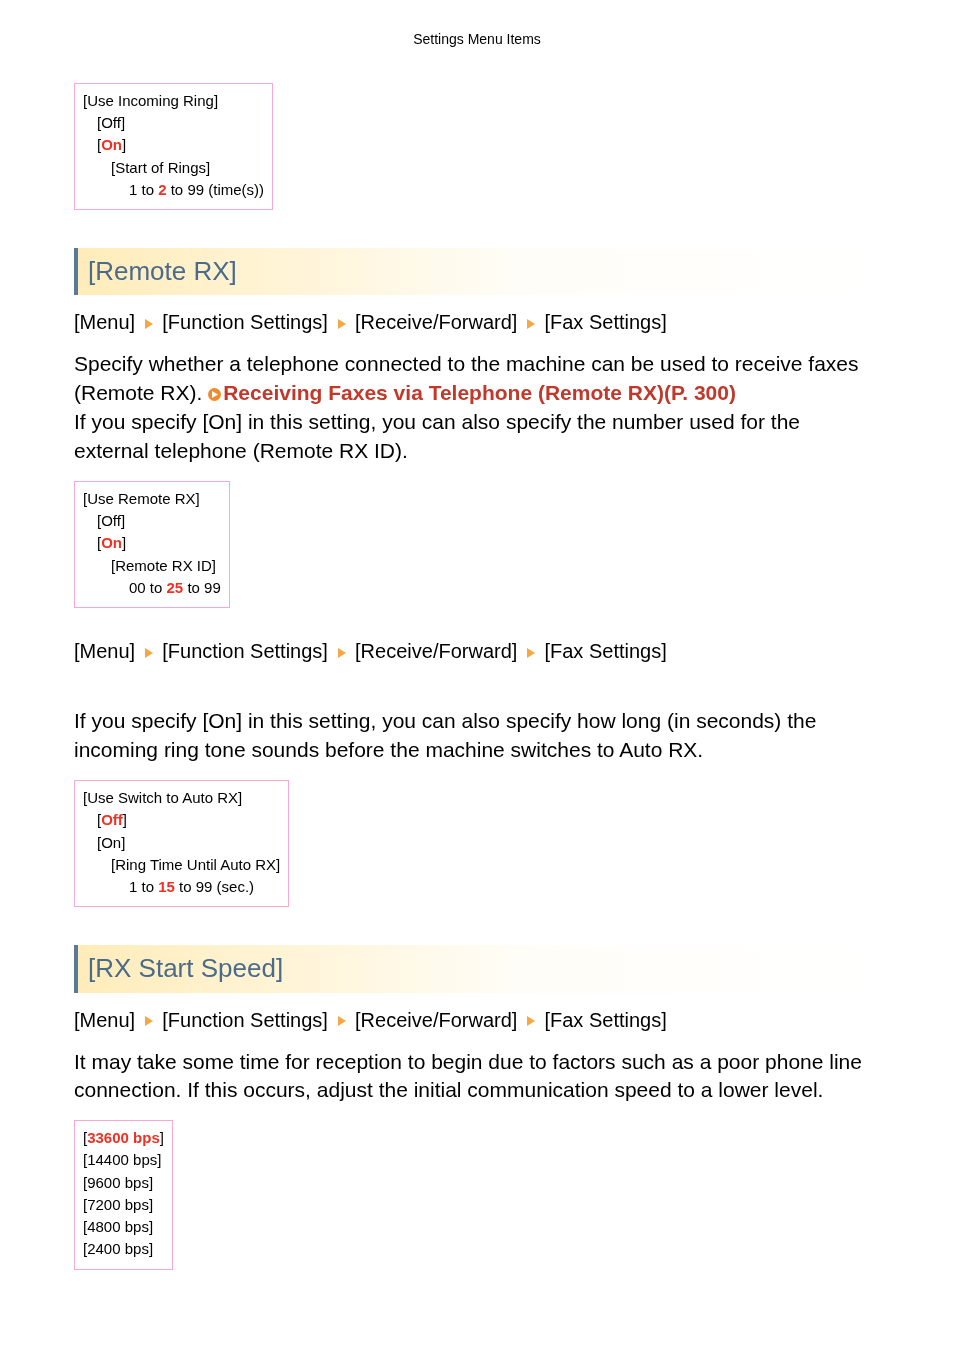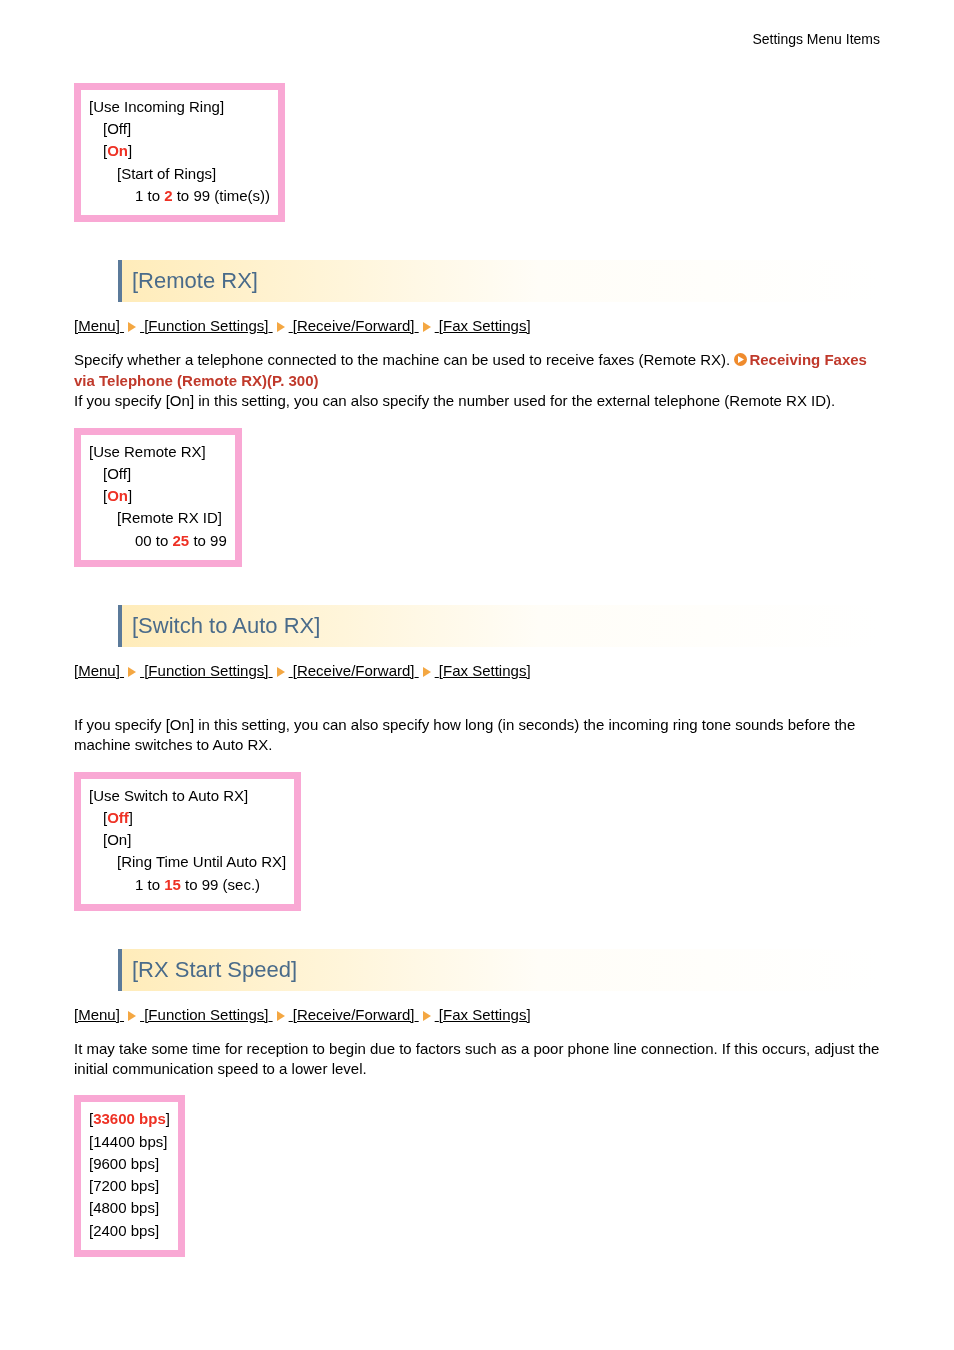--- a/index.html
+++ b/index.html
@@ -9,66 +9,64 @@
     background: #ffffff;
     font-family: "Segoe UI", "Helvetica Neue", Arial, sans-serif;
     font-size: 15px;
     color: #000000;
     line-height: 1.35;
   }
   .page {
     padding: 30px 74px 60px 74px;
   }
   .header-text {
-    text-align: right;
+    text-align: center;
     font-size: 14px;
     margin-bottom: 30px;
   }
   .note {
     font-size: 15px;
     margin-bottom: 16px;
   }
   .setting-box {
-    border: 7px solid #f9a8d4;
+    border: 1px solid #f9a8d4;
     display: inline-block;
     padding: 6px 8px 8px 8px;
     margin-top: 4px;
     margin-bottom: 30px;
   }
   .setting-box div {
     padding: 1px 0;
   }
   .indent1 { padding-left: 14px !important; }
   .indent2 { padding-left: 28px !important; }
   .indent3 { padding-left: 46px !important; }
   .def-on, .def-red { color: #ee3124; font-weight: bold; }
   .section-heading {
     background: linear-gradient(to right, #ffecba 0%, #fffdf7 55%, #ffffff 100%);
     border-left: 4px solid #5b7a9a;
     padding: 6px 0 6px 10px;
-    font-size: 22px;
+    font-size: 26px;
     color: #4a6b8a;
     margin-top: 8px;
     margin-bottom: 14px;
-    margin-left: 44px;
   }
   .breadcrumb {
     margin-bottom: 14px;
-    font-size: 15px;
-    text-decoration: underline;
+    font-size: 20px;
   }
   .bc-sep {
     display: inline-block;
     vertical-align: middle;
     margin: 0 4px;
   }
   .bc-sep svg { display: block; }
   .para {
     margin-bottom: 12px;
-    font-size: 15px;
+    font-size: 21px;
   }
   .link-icon {
     display: inline-block;
     vertical-align: middle;
     margin-right: 2px;
   }
   .link-text {
     color: #c0392b;
     font-weight: bold;
   }
@@ -120,21 +118,20 @@
 
   <div class="setting-box">
     <div>[Use Remote RX]</div>
     <div class="indent1">[Off]</div>
     <div class="indent1"><span>[</span><span class="def-on">On</span><span>]</span></div>
     <div class="indent2">[Remote RX ID]</div>
     <div class="indent3"><span>00 to </span><span class="def-red">25</span><span> to 99</span></div>
   </div>
 
   
-  <div class="section-heading">[Switch to Auto RX]</div>
 
   <div class="breadcrumb">
     <span>[Menu]</span>
     <span class="bc-sep"><svg width="8" height="10">
           <polygon points="0,0 8,5 0,10" fill="#f4a742"></polygon>
         </svg></span>
     <span>[Function Settings]</span>
     <span class="bc-sep"><svg width="8" height="10">
           <polygon points="0,0 8,5 0,10" fill="#f4a742"></polygon>
         </svg></span>

